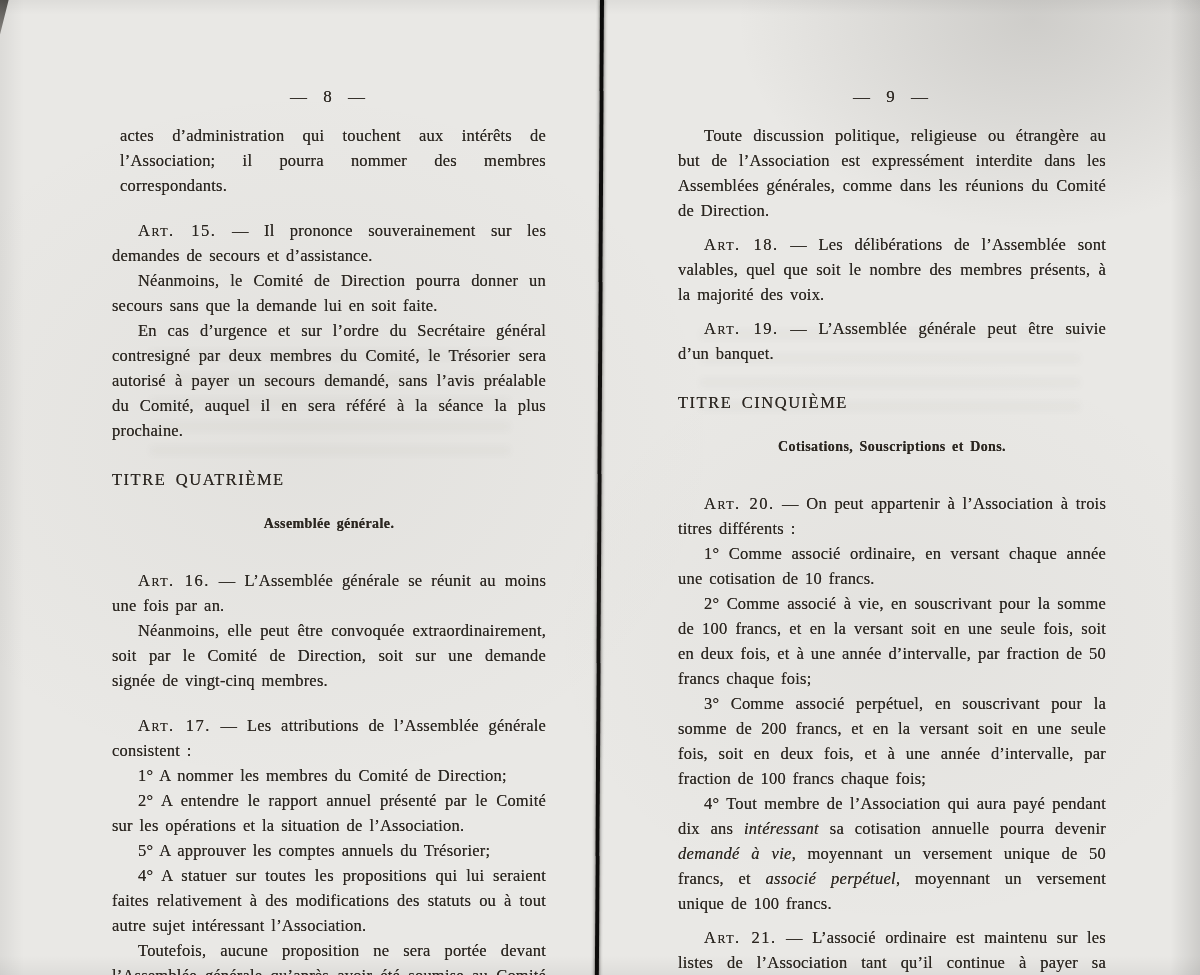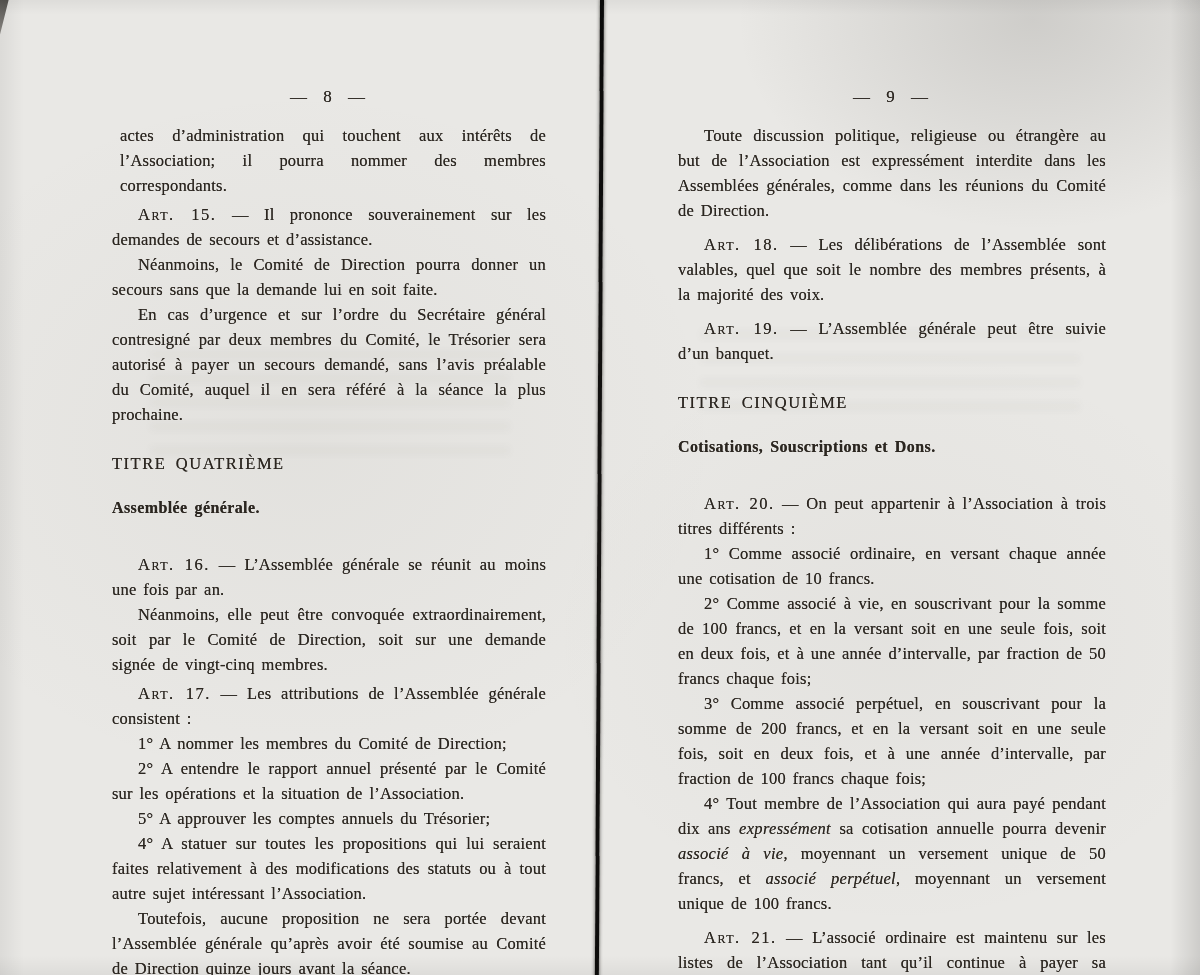--- a/index.html
+++ b/index.html
@@ -43,30 +43,30 @@
   }
   .page-left{left:112px;width:434px;}
   .page-right{left:678px;width:428px;}
   .page-number{
     text-align:center;margin:0 0 14px 0;letter-spacing:3px;word-spacing:6px;
     font-size:17px;
   }
   p{margin:0;}
   .p{text-indent:26px;}
   .p-cont{text-indent:0;margin-left:8px;}
-  .art{text-indent:26px;margin-top:4px;}
+  .art{text-indent:26px;margin-top:20px;}
   .item{text-indent:26px;}
   .sc{font-variant:small-caps;letter-spacing:1.5px;}
   .titre{
     text-align:left;text-indent:0;margin-top:24px;
     font-weight:normal;font-size:16.5px;letter-spacing:1.5px;word-spacing:4px;
   }
   .sous-titre{
-    text-align:left;text-indent:0;margin-top:19px;margin-bottom:32px;
-    font-weight:bold;font-size:16px;letter-spacing:0.4px;
+    text-align:center;text-indent:0;margin-top:19px;margin-bottom:32px;
+    font-weight:bold;font-size:14px;letter-spacing:0.4px;
   }
   .pr-gap{margin-top:9px;}
   i{letter-spacing:0.3px;}
 </style>
 </head>
 <body>
 
 <div class="scan">
 
   <div class="corner-mark"></div>
@@ -114,18 +114,18 @@
 
     <p class="titre">TITRE CINQUIÈME</p>
     <p class="sous-titre">Cotisations, Souscriptions et Dons.</p>
 
     <p class="art" style="margin-top:12px;"><span class="sc">Art. 20.</span><span> — On peut appartenir à l’Association à trois titres différents :</span></p>
 
     <p class="item">1° Comme associé ordinaire, en versant chaque année une cotisation de 10 francs.</p>
     <p class="item">2° Comme associé à vie, en souscrivant pour la somme de 100 francs, et en la versant soit en une seule fois, soit en deux fois, et à une année d’intervalle, par fraction de 50 francs chaque fois;</p>
     <p class="item">3° Comme associé perpétuel, en souscrivant pour la somme de 200 francs, et en la versant soit en une seule fois, soit en deux fois, et à une année d’intervalle, par fraction de 100 francs chaque fois;</p>
 
-    <p class="item"><span>4° Tout membre de l’Association qui aura payé pendant dix ans </span><i>expressément</i><span> sa cotisation annuelle pourra devenir </span><i>associé à vie</i><span>, moyennant un versement unique de 50 francs, et </span><i>associé perpétuel</i><span>, moyennant un versement unique de 100 francs.</span></p>
+    <p class="item"><span>4° Tout membre de l’Association qui aura payé pendant dix ans </span><i>intéressant</i><span> sa cotisation annuelle pourra devenir </span><i>demandé à vie</i><span>, moyennant un versement unique de 50 francs, et </span><i>associé perpétuel</i><span>, moyennant un versement unique de 100 francs.</span></p>
 
     <p class="art pr-gap"><span class="sc">Art. 21.</span><span> — L’associé ordinaire est maintenu sur les listes de l’Association tant qu’il continue à payer sa cotisation.</span></p>
   </div>
 
 </div>
 
 </body></html>

